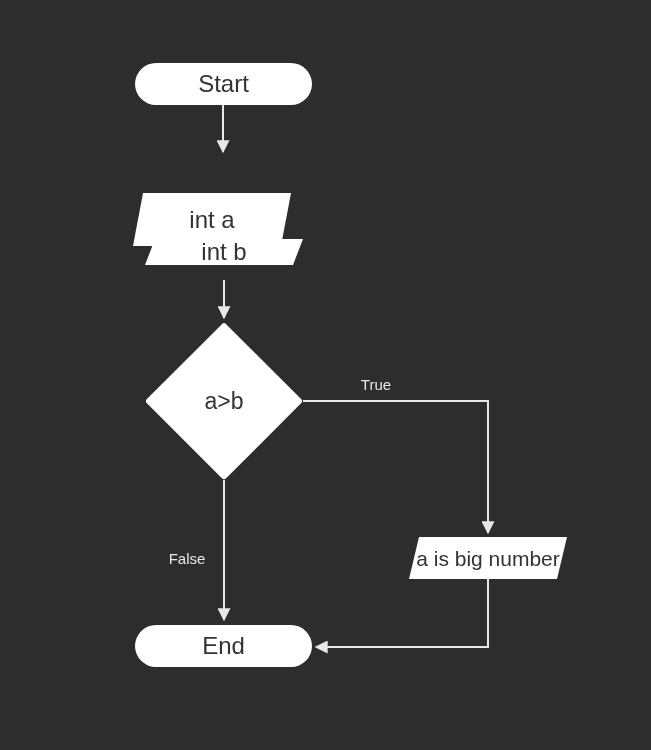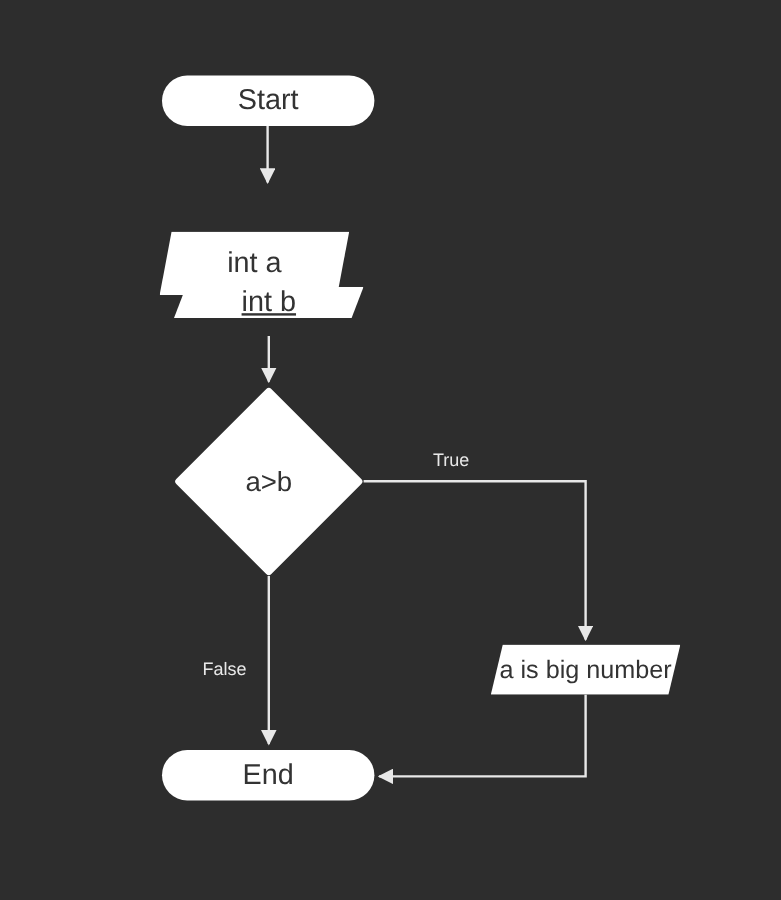--- a/index.html
+++ b/index.html
@@ -95,21 +95,21 @@
   </svg>
 
   <div class="node stadium" style="left:135px; top:63px; width:177px; height:42px;">
     <span>Start</span>
   </div>
 
   <div class="node parallelogram" style="left:133px; top:157px; width:158px; height:53px;margin-top:36px;">
     <span>int a</span>
   </div>
 
-  <div class="node parallelogram" style="left:145px; top:239px; width:158px; height:26px;text-decoration:underline;">
+  <div class="node parallelogram" style="left:145px; top:239px; width:158px; height:26px;">
     <span>int b</span>
   </div>
 
   <div class="diamond-wrap" style="left:145px; top:322px; width:158px; height:158px;">
     <div class="diamond-shape"></div>
     <div class="diamond-label">a&gt;b</div>
   </div>
 
   <div class="node parallelogram" style="left:409px; top:537px; width:158px; height:42px; font-size:21px;">
     <span>a is big number</span>

